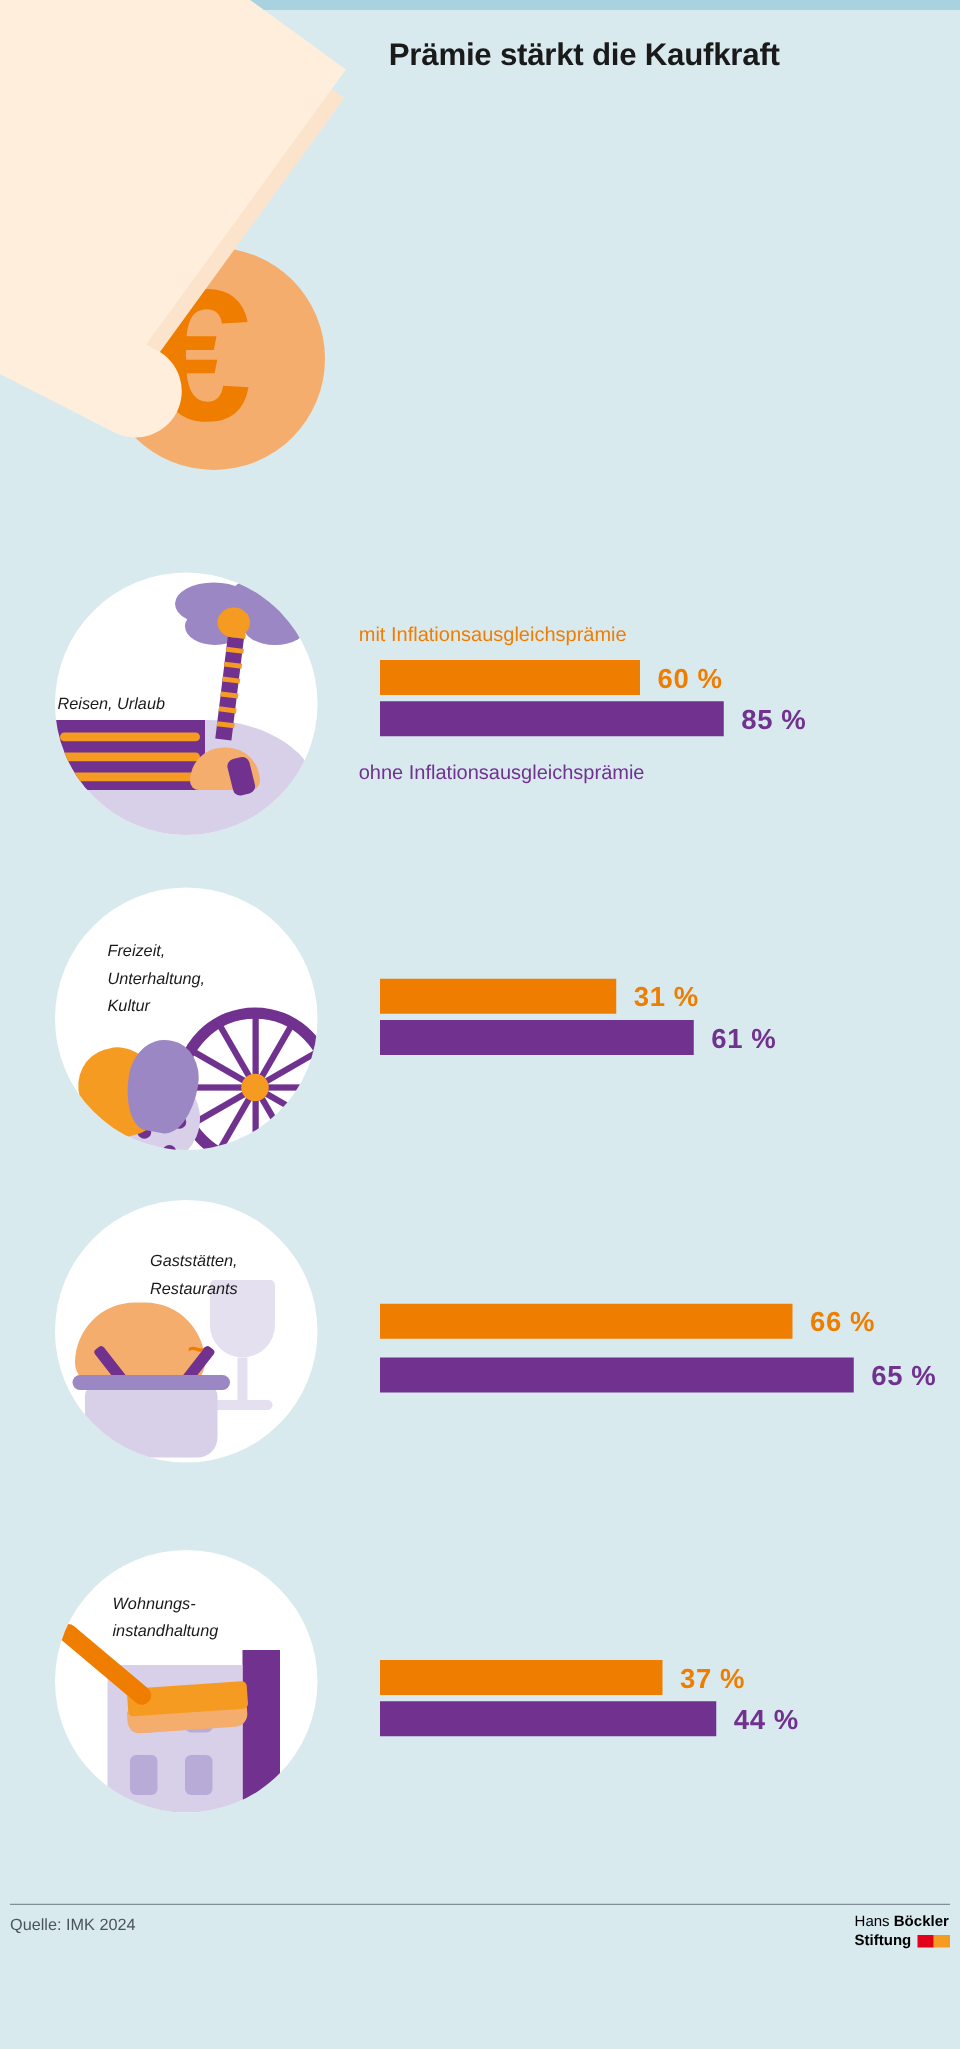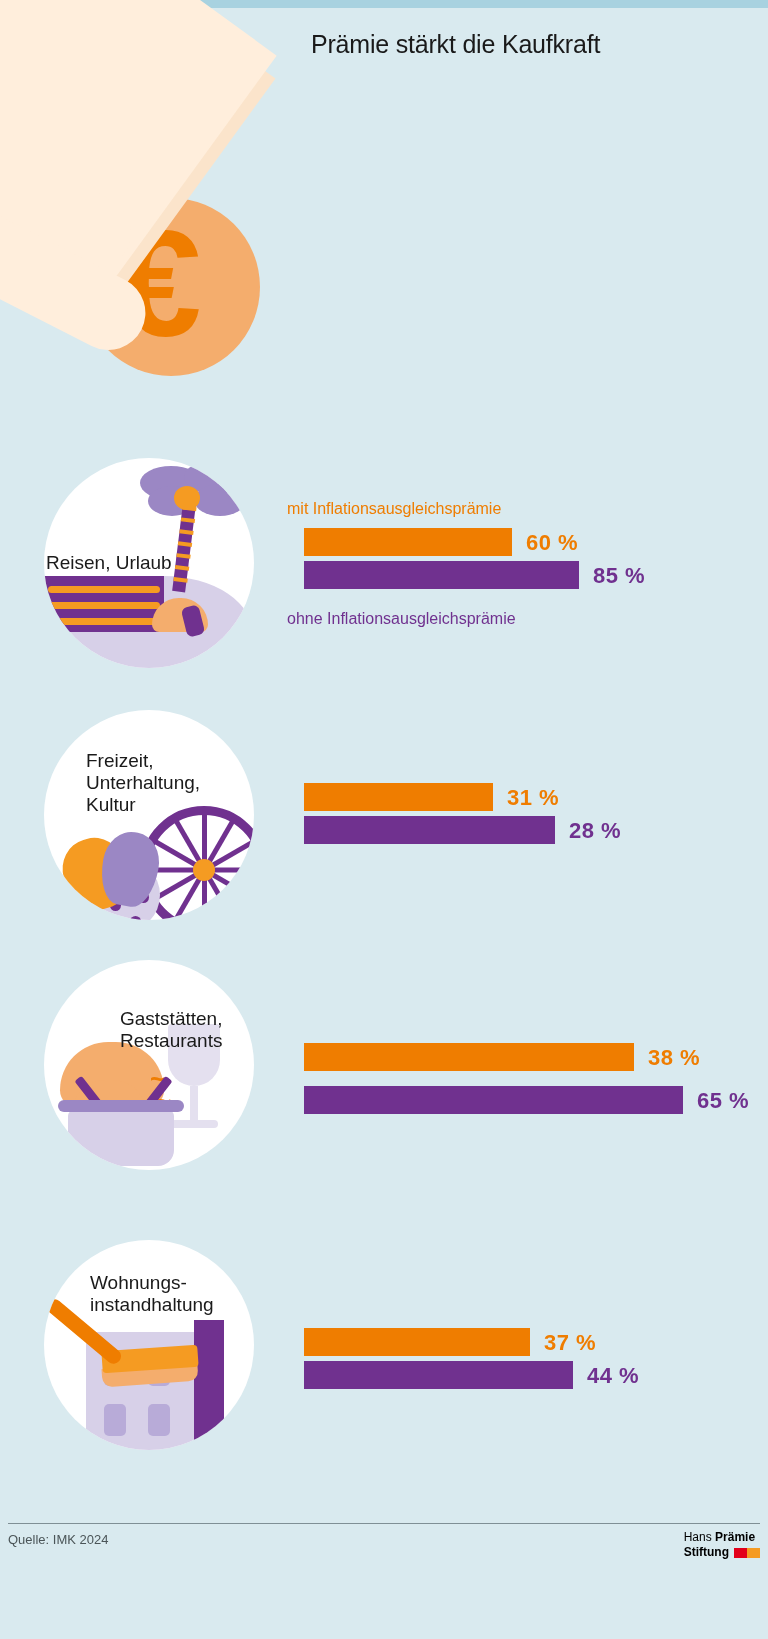--- a/index.html
+++ b/index.html
@@ -69,21 +69,21 @@
     width: 230px; height: 70px;
     background: #fbdcc0;
     border-radius: 60px;
     transform: rotate(34deg);
   }
 
   
   .title {
     position: absolute; left: 311px; top: 30px;
     width: 430px;
-    font-size: 25px; font-weight: normal;
+    font-size: 25px; font-weight: bold;
     color: #1a1a1a;
     letter-spacing: -0.2px;
   }
   .subtitle {
     position: absolute; left: 311px; top: 78px;
     width: 400px;
     font-size: 16px; line-height: 25px;
     color: #1a1a1a;
   }
 
@@ -100,25 +100,26 @@
   .group { position: absolute; left: 0; width: 768px; }
   .icon-circle {
     position: absolute;
     width: 210px; height: 210px;
     border-radius: 50%;
     background: #ffffff;
     overflow: hidden;
   }
   .cat-label {
     position: absolute;
-    font-size: 19px;
+    font-size: 13px;
     line-height: 22px;
     color: #1a1a1a;
     white-space: pre-line;
     z-index: 5;
+    font-style: italic;
   }
   .bar-row { position: absolute; left: 304px; }
   .bar {
     position: absolute; left: 0;
     height: 28px;
   }
   .bar.orange { background: #ef7d00; }
   .bar.purple { background: #70318f; }
   .bar-val {
     position: absolute;
@@ -301,44 +302,44 @@
     <div class="cat-label" style="left:86px;top:40px;width:180px">Freizeit,
 Unterhaltung,
 Kultur</div>
 
     <div class="bar-row" style="top:73px">
       <div class="bar orange" style="width:189px"></div>
       <div class="bar-val orange" style="left:203px;top:2px">31 %</div>
     </div>
     <div class="bar-row" style="top:106px">
       <div class="bar purple" style="width:251px"></div>
-      <div class="bar-val purple" style="left:265px;top:2px">28 %</div>
+      <div class="bar-val purple" style="left:265px;top:2px">61 %</div>
     </div>
   </div>
 
   <div class="group" style="top:960px;height:230px">
     <div class="icon-circle" style="left:44px;top:0px">
       <div class="shape rs-glass"></div>
       <div class="shape rs-stem"></div>
       <div class="shape rs-foot"></div>
       <div class="shape rs-chef"></div>
       <div class="shape rs-head"></div>
       <div class="rs-steam" style="left:106px;top:104px">~</div>
       <div class="rs-steam" style="left:112px;top:126px">~</div>
       <div class="shape rs-fork"></div>
       <div class="shape rs-knife"></div>
       <div class="shape rs-pot"></div>
       <div class="shape rs-pot-lid"></div>
     </div>
-    <div class="cat-label" style="left:120px;top:48px;width:180px">Gaststätten,
+    <div class="cat-label" style="left:120px;top:38px;width:180px">Gaststätten,
 Restaurants</div>
 
     <div class="bar-row" style="top:83px">
       <div class="bar orange" style="width:330px"></div>
-      <div class="bar-val orange" style="left:344px;top:2px">38 %</div>
+      <div class="bar-val orange" style="left:344px;top:2px">66 %</div>
     </div>
     <div class="bar-row" style="top:126px">
       <div class="bar purple" style="width:379px"></div>
       <div class="bar-val purple" style="left:393px;top:2px">65 %</div>
     </div>
   </div>
 
   <div class="group" style="top:1240px;height:230px">
     <div class="icon-circle" style="left:44px;top:0px">
       <div class="shape hm-side"></div>
@@ -361,20 +362,20 @@
     </div>
     <div class="bar-row" style="top:121px">
       <div class="bar purple" style="width:269px"></div>
       <div class="bar-val purple" style="left:283px;top:2px">44 %</div>
     </div>
   </div>
 
   <div class="footer-rule"></div>
   <div class="source">Quelle: IMK 2024</div>
   <div class="logo">
-    <div class="l1"><span>Hans </span><span class="b">Prämie</span></div>
+    <div class="l1"><span>Hans </span><span class="b">Böckler</span></div>
     <div class="l2">
         <span>Stiftung</span>
         <span class="flag"><i class="r"></i><i class="o"></i></span>
       </div>
   </div>
 
 </div>
 
 </body></html>

